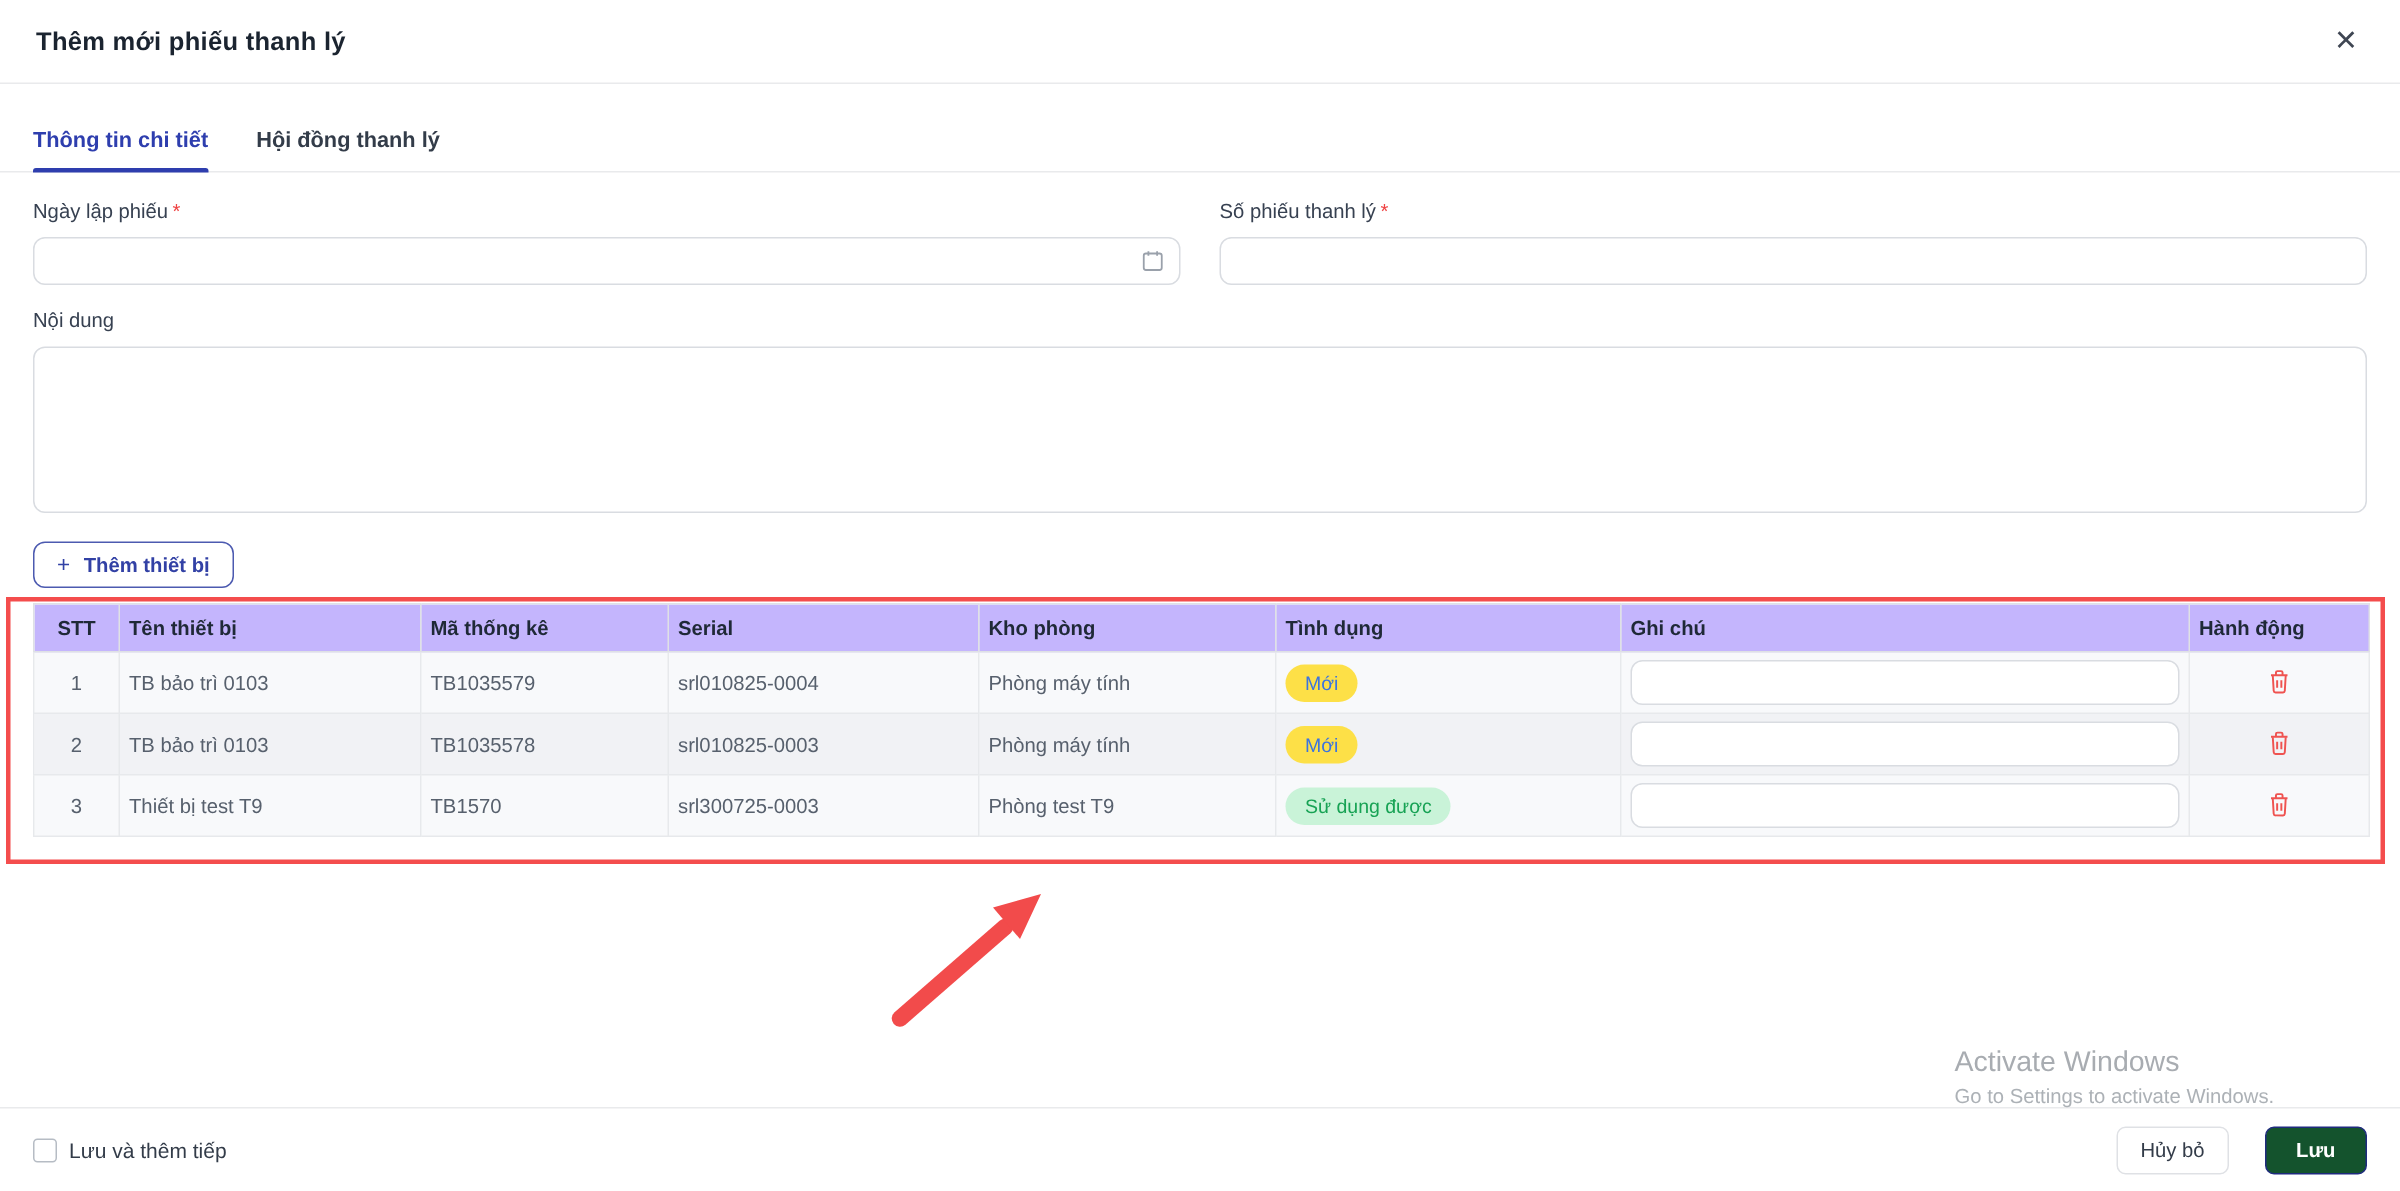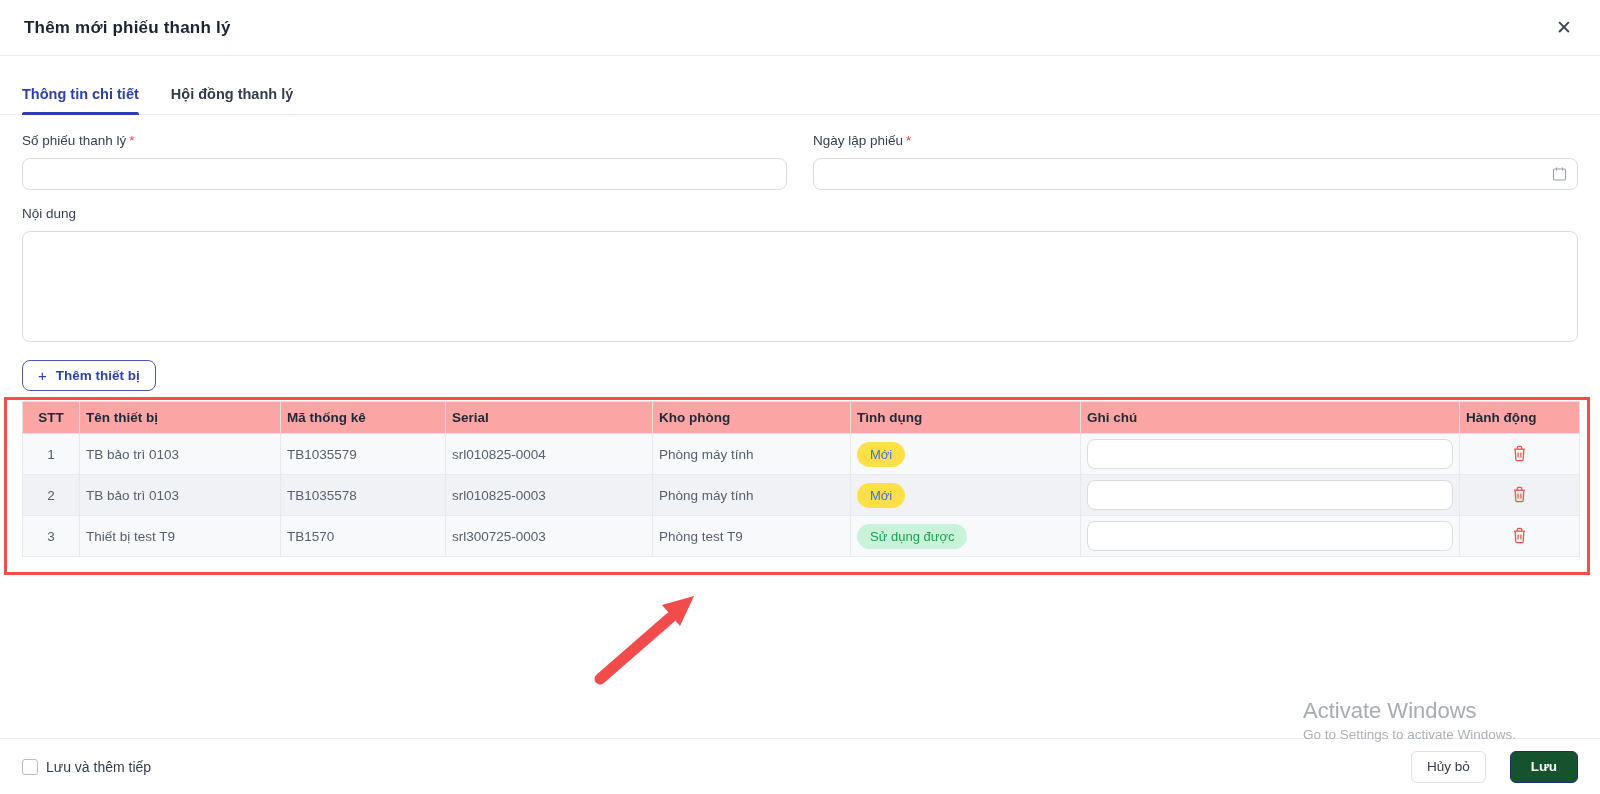--- a/index.html
+++ b/index.html
@@ -46,21 +46,21 @@
   }
   .plus-glyph{ font-size:15px; font-weight:400; }
   
   .table-zone{ position:relative; margin-top:10px; width:1557px; }
   .annotation-rect{
     position:absolute; left:-18px; top:-4px; right:-11px; bottom:-18px;
     border:3px solid #f44d4d; pointer-events:none; z-index:4;
   }
   table.devices{ width:1557px; border-collapse:collapse; table-layout:fixed; }
   table.devices th{
-    background:#fca5a5; font-size:13.5px; font-weight:700; color:#1f2937;
+    background:#c4b5fd; font-size:13.5px; font-weight:700; color:#1f2937;
     text-align:left; height:32px; padding:0 6px; border:1px solid #dfe1e5;
   }
   table.devices th.center, table.devices td.center{ text-align:center; }
   table.devices td{
     font-size:13.5px; color:#57606d; height:41px; padding:0 6px;
     border:1px solid #e7e9ec; background:#f8f9fb;
   }
   table.devices tr.even td{ background:#f1f2f5; }
   .badge{
     display:inline-block; padding:5px 13px; border-radius:14px; font-size:13px;
@@ -69,21 +69,21 @@
   .badge.green{ background:#c9f3d8; color:#17a254; }
   .note-input{
     width:366px; height:30px; border:1px solid #d9dce1; border-radius:8px;
     background:#fff; padding:0 10px; font-size:13px; outline:none; font-family:inherit;
   }
   .trash-btn{ background:none; border:none; cursor:pointer; display:inline-flex; padding:2px; }
   
   .annotation-arrow{ position:absolute; left:588px; top:585px; z-index:5; pointer-events:none; }
   
   .watermark{ position:absolute; left:1303px; top:698px; z-index:6; pointer-events:none; }
-  .watermark .w1{ font-size:22px; color:rgba(158,163,169,.9); }
+  .watermark .w1{ font-size:19px; color:rgba(158,163,169,.9); }
   .watermark .w2{ font-size:13.5px; color:rgba(158,163,169,.85); margin-top:3px; }
   
   .modal-footer{
     position:absolute; left:0; bottom:0; width:1600px; height:56px;
     border-top:1px solid #e9eaec; display:flex; align-items:center;
     justify-content:space-between; padding:0 22px; background:transparent;
   }
   .save-next{ display:flex; align-items:center; gap:8px; }
   .checkbox{
     width:16px; height:16px; border:1px solid #b6bcc4; border-radius:3px; background:#fff; cursor:pointer;
@@ -103,36 +103,36 @@
 </div>
 
 <div class="tabs">
   <div class="tab active">Thông tin chi tiết</div>
   <div class="tab">Hội đồng thanh lý</div>
 </div>
 
 <div class="content">
   
   <div class="form-grid">
-    <div>
-      <span class="field-label"><span>Số phiếu thanh lý</span><span class="req">*</span></span>
-      <input class="text-input" type="text" value="" style="">
-    </div>
     <div>
       <span class="field-label"><span>Ngày lập phiếu</span><span class="req">*</span></span>
       <div class="input-wrap">
         <input class="text-input" type="text" value="" style="">
         <span class="input-icon">
           <svg width="15" height="15" viewBox="0 0 15 15" fill="none" stroke="currentColor" stroke-width="1.2">
             <rect x="1.5" y="2.5" width="12" height="11" rx="1.5"></rect>
             <line x1="4.6" y1="1" x2="4.6" y2="4"></line>
               <line x1="10.4" y1="1" x2="10.4" y2="4"></line>
           </svg>
         </span>
       </div>
+    </div>
+    <div>
+      <span class="field-label"><span>Số phiếu thanh lý</span><span class="req">*</span></span>
+      <input class="text-input" type="text" value="" style="">
     </div>
   </div>
 
   
   <div class="noidung-row">
     <span class="field-label">Nội dung</span>
     <textarea class="text-area" style=""></textarea>
   </div>
 
   

